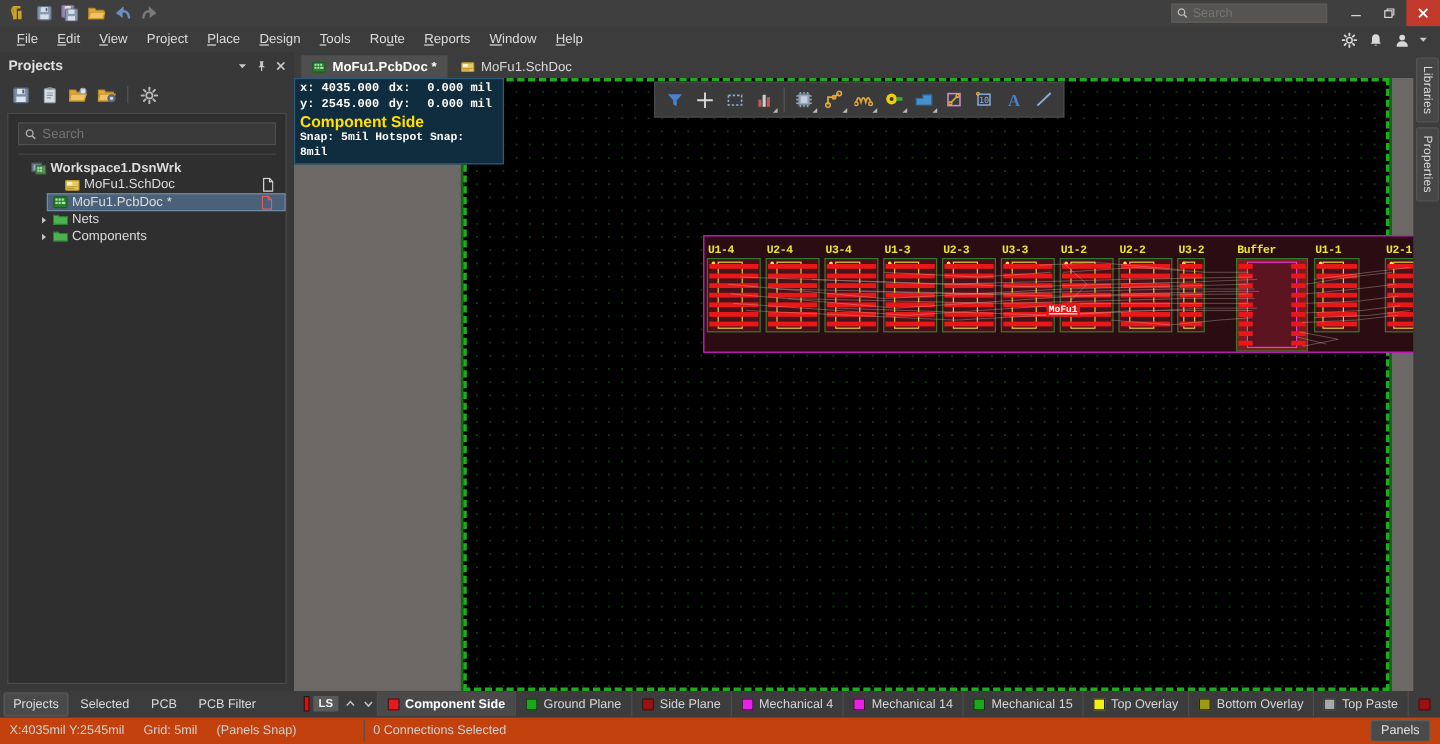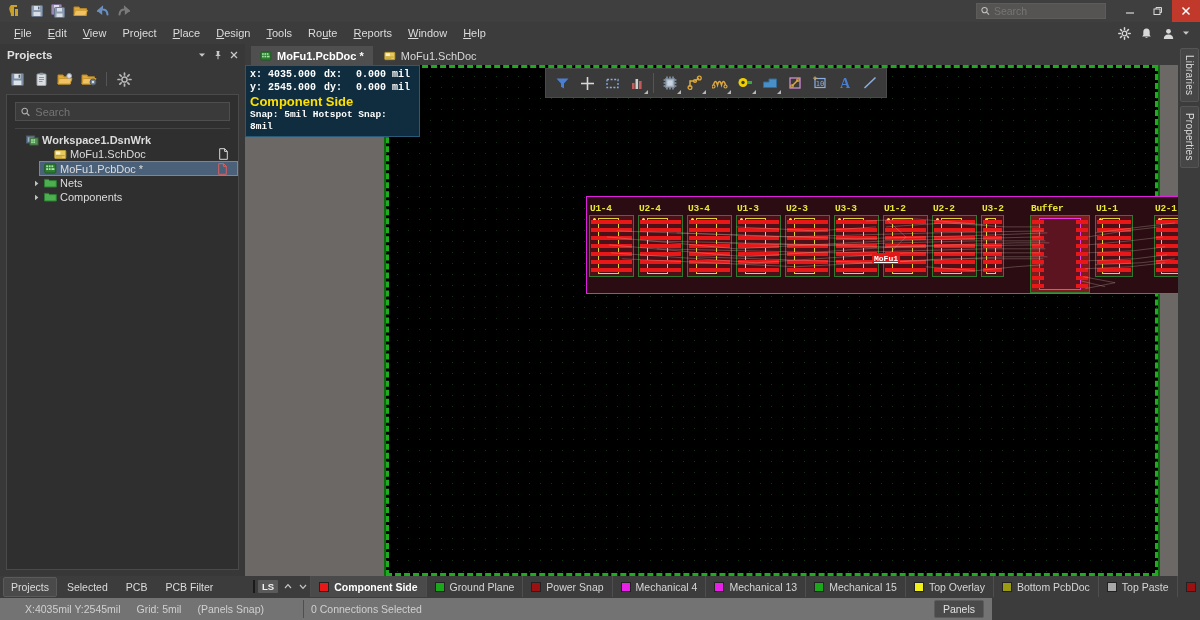--- a/index.html
+++ b/index.html
@@ -266,23 +266,23 @@
   .layer-tab {
     display: flex; align-items: center; gap: 5px; height: 21px;
     padding: 0 8px; font-size: 10.5px; color: #d6d6d6; white-space: nowrap;
     border-left: 1px solid #4e4e4e;
   }
   .layer-tab.active { background: #4a4a4a; color: #ffffff; font-weight: bold; }
   .lt-sw { width: 10px; height: 10px; border: 1px solid #222; flex-shrink: 0; }
 
   
   .statusbar {
-    position: absolute; top: 598px; left: 0; width: 992px; height: 22px;
-    background: #737373; display: flex; align-items: center;
-    font-size: 10.5px; color: #d0d0d0; padding-left: 17px;
+    position: absolute; top: 598px; left: 0; width: 1200px; height: 22px;
+    background: #c2410c; display: flex; align-items: center;
+    font-size: 10.5px; color: #d0d0d0;
   }
   .sb-coords { padding-left: 8px; display: flex; gap: 16px; }
   .sb-sep-line {
     position: absolute; left: 303px; top: 2px; bottom: 2px; width: 1px; background: #505050;
   }
   .sb-conn { position: absolute; left: 311px; }
   .sb-panels {
     margin-left: auto; margin-right: 8px; padding: 2px 8px;
     background: #4a4a4a; border: 1px solid #5c5c5c; border-radius: 2px;
     color: #e0e0e0; font-size: 10.5px;
@@ -997,41 +997,41 @@
     <div class="layer-tab active">
       <span class="lt-sw" style="background:#e81818"></span>
       <span>Component Side</span>
     </div>
     <div class="layer-tab">
       <span class="lt-sw" style="background:#1aa81a"></span>
       <span>Ground Plane</span>
     </div>
     <div class="layer-tab">
       <span class="lt-sw" style="background:#9b1111"></span>
-      <span>Power Snap</span>
+      <span>Side Plane</span>
     </div>
     <div class="layer-tab">
       <span class="lt-sw" style="background:#e820e8"></span>
       <span>Mechanical 4</span>
     </div>
     <div class="layer-tab">
       <span class="lt-sw" style="background:#e820e8"></span>
-      <span>Mechanical 13</span>
+      <span>Mechanical 14</span>
     </div>
     <div class="layer-tab">
       <span class="lt-sw" style="background:#1aa81a"></span>
       <span>Mechanical 15</span>
     </div>
     <div class="layer-tab">
       <span class="lt-sw" style="background:#f0f018"></span>
       <span>Top Overlay</span>
     </div>
     <div class="layer-tab">
       <span class="lt-sw" style="background:#9b9b11"></span>
-      <span>Bottom PcbDoc</span>
+      <span>Bottom Overlay</span>
     </div>
     <div class="layer-tab">
       <span class="lt-sw" style="background:#a8a8a8"></span>
       <span>Top Paste</span>
     </div>
     <div class="layer-tab">
       <span class="lt-sw" style="background:#9b1111"></span>
 
     </div>
   </div>

